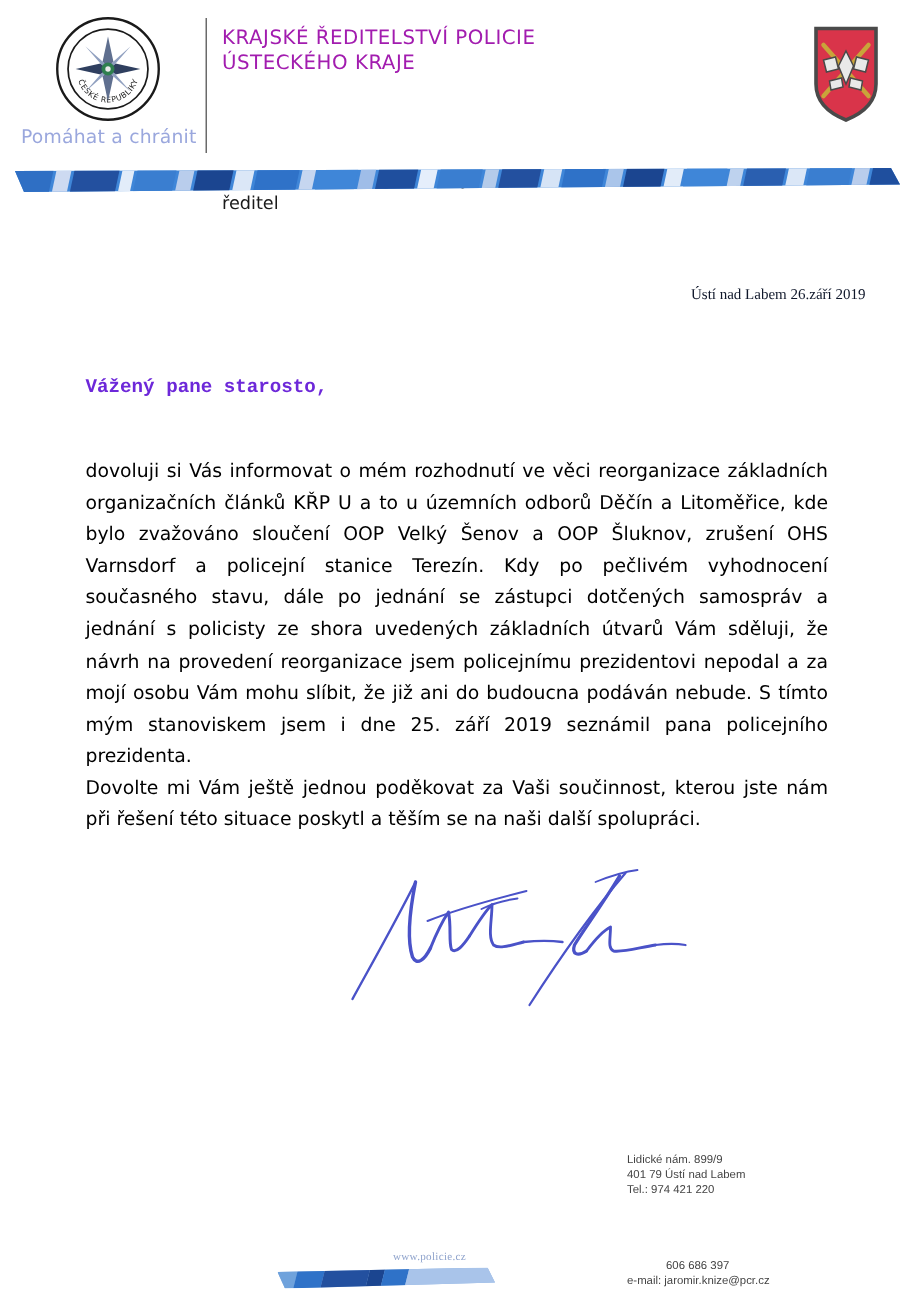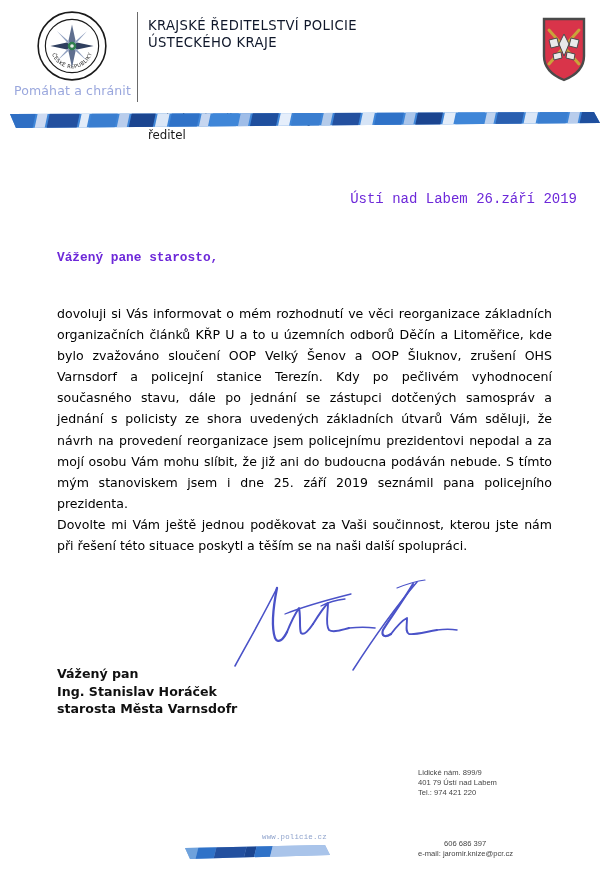--- a/index.html
+++ b/index.html
@@ -63,21 +63,21 @@
     height: 90px;
     background: #6a6a6a;
   }
 
   .org-name {
     position: absolute;
     left: 148px;
     top: 18px;
     font-size: 13.2px;
     line-height: 16.5px;
-    color: #0f172a;
+    color: #a21caf;
     font-family: "DejaVu Sans", sans-serif;
     letter-spacing: 0.35px;
   }
 
   .org-name div { white-space: nowrap; }
 
   .person-block {
     position: absolute;
     left: 148px;
     top: 65px;
@@ -113,23 +113,23 @@
     top: 845px;
     width: 145px;
     height: 14px;
   }
 
   
   .date-line {
     position: absolute;
     right: 33px;
     top: 191px;
-    font-size: 14px;
-    color: #6d28d9;
-    font-family: Liberation Mono, monospace;
+    font-size: 10px;
+    color: #0f172a;
+    font-family: Liberation Serif, serif;
     white-space: nowrap;
   }
 
   
   .salutation {
     position: absolute;
     left: 57px;
     top: 250px;
     font-size: 12.8px;
     font-weight: bold;
@@ -186,21 +186,21 @@
   }
   .footer-contact div { white-space: nowrap; }
   .footer-contact .indent-phone { padding-left: 26px; margin-top: 40px; }
 
   .footer-web {
     position: absolute;
     left: 262px;
     top: 833px;
     font-size: 7.4px;
     color: #8fa3cc;
-    font-family: Liberation Mono, monospace;
+    font-family: Liberation Serif, serif;
     letter-spacing: 0.2px;
   }
 </style>
 </head>
 <body>
 
 <div class="page">
 
   <div class="header">
 
@@ -328,25 +328,20 @@
       <path d="M96 28 C 104 24, 112 22, 120 21" stroke-width="1.3"></path>
       <path d="M124 50 C 134 49, 142 49, 150 50" stroke-width="1.6"></path>
       <path d="M128 92 C 146 64, 168 32, 192 4" stroke-width="1.5"></path>
       <path d="M188 6 C 176 26, 164 42, 158 52 C 156 58, 160 60, 166 56" stroke-width="2.2"></path>
       <path d="M166 56 C 172 48, 178 42, 182 40 C 182 48, 180 54, 184 56 C 190 57, 200 54, 212 52" stroke-width="1.9"></path>
       <path d="M212 52 C 220 51, 226 51, 232 52" stroke-width="1.5"></path>
       <path d="M172 10 C 182 6, 192 3, 200 2" stroke-width="1.2"></path>
     </g>
   </svg>
 
-  <div class="addressee">
-    <div>Vážený pan</div>
-    <div>Ing. Stanislav Horáček</div>
-    <div>starosta Města Varnsdofr</div>
-  </div>
 
   <div class="footer-contact">
     <div>Lidické nám. 899/9</div>
     <div>401 79 Ústí nad Labem</div>
     <div>Tel.: 974 421 220</div>
     <div class="indent-phone">606 686 397</div>
     <div>e-mail: jaromir.knize@pcr.cz</div>
   </div>
 
   <div class="footer-web">www.policie.cz</div>

